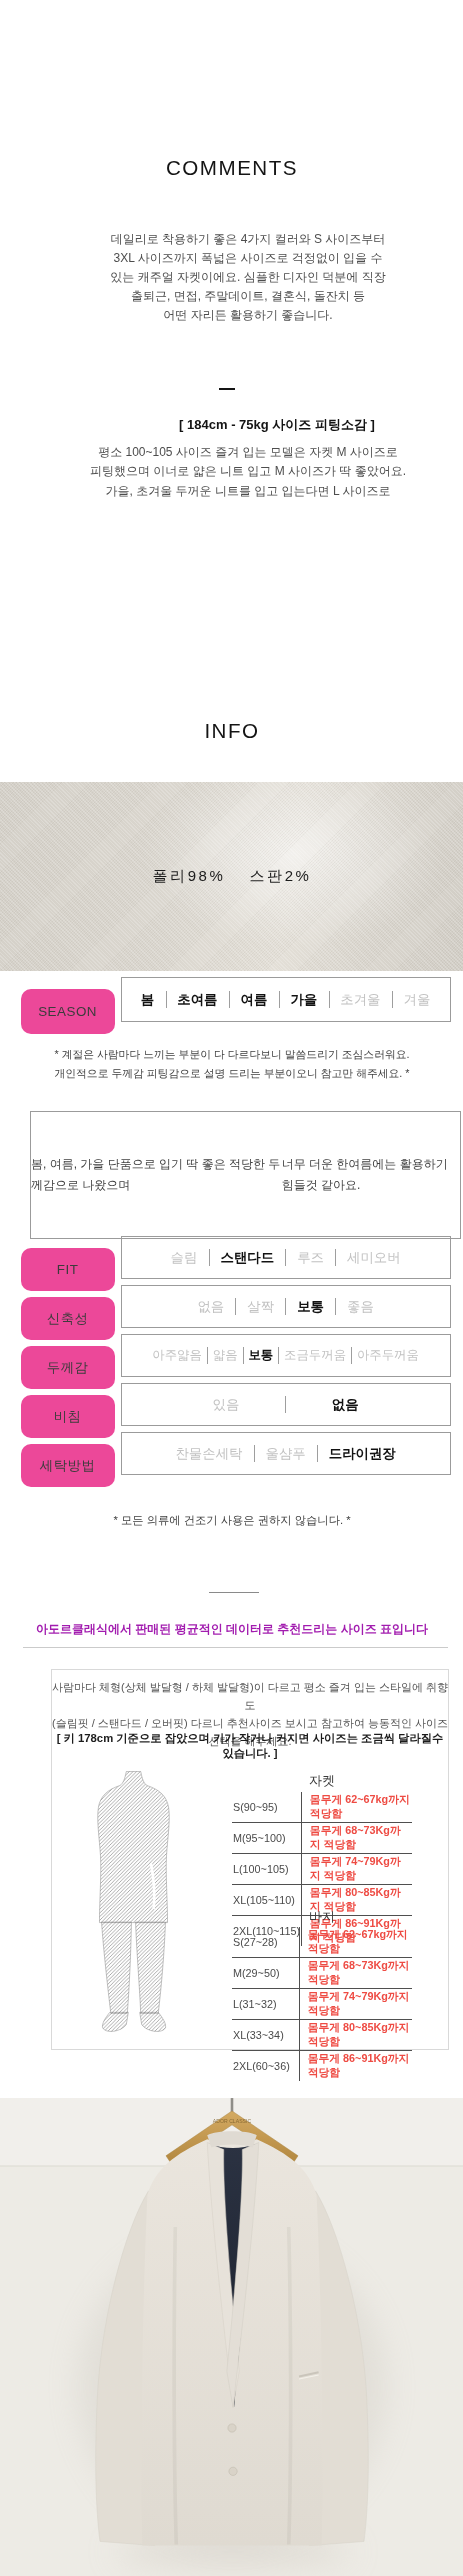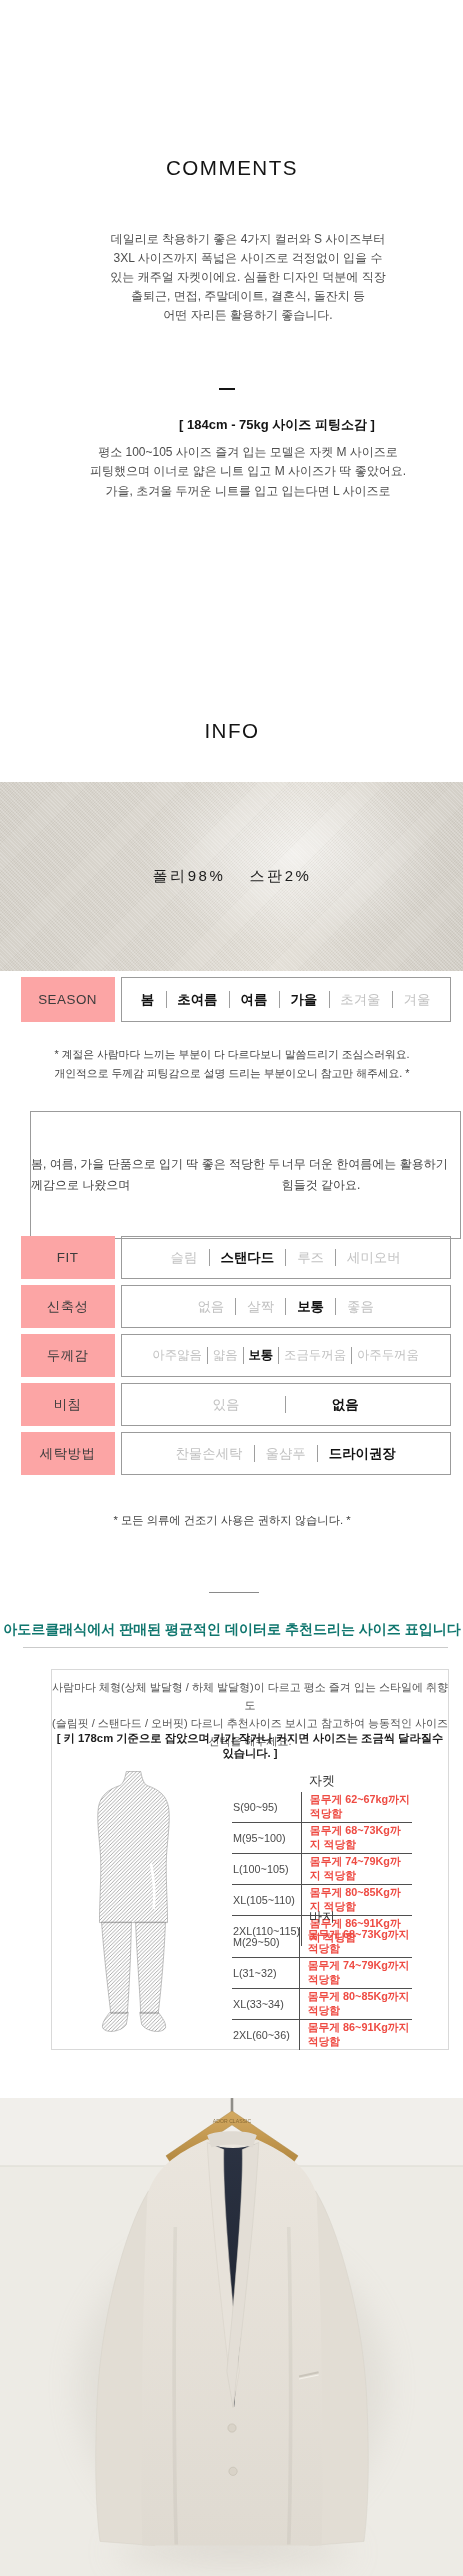--- a/index.html
+++ b/index.html
@@ -17,22 +17,22 @@
     background-color:#d8d4cc;
     background-image:
       repeating-linear-gradient(45deg, rgba(255,255,255,.20) 0 1px, rgba(0,0,0,0) 1px 2.6px),
       repeating-linear-gradient(-45deg, rgba(110,102,90,.07) 0 0.5px, rgba(0,0,0,0) 0.5px 2.1px),
       radial-gradient(ellipse 216px 134px at 63% 38%, rgba(255,255,255,.55), rgba(255,255,255,0) 70%),
       linear-gradient(100deg,#d4d0c8 0%,#dad6ce 38%,#e3dfd7 62%,#d8d4cc 82%,#d1cdc5 100%);
     display:flex;align-items:center;justify-content:center;gap:24px;}
   .fabric span{font-size:15px;letter-spacing:2.6px;color:#1c1c1c;}
   
   .attr-row{left:20.6px;width:430px;height:43px;}
-  .row-label{position:absolute;left:0;top:0;width:94px;height:100%;background:#fca5a5;
-             display:flex;align-items:center;justify-content:center;font-size:13.4px;color:#3c3c3c;letter-spacing:0.5px;}
+  .row-label{position:absolute;left:0;top:12px;width:94px;height:100%;background:#ec4899;
+             display:flex;align-items:center;justify-content:center;font-size:13.4px;color:#3c3c3c;letter-spacing:0.5px;border-radius:10px;}
   .row-value{position:absolute;left:100px;top:0;right:0;bottom:0;border:0.5px solid var(--bd);
              display:flex;align-items:center;justify-content:center;}
   .opt{font-size:13.4px;color:var(--mut);padding:0 11.3px;white-space:nowrap;}
   .opt.sel{color:#121212;font-weight:700;}
   .tight .opt{font-size:12.4px;padding:0 5.2px;}
   .vsep{width:0.5px;height:17.5px;background:#9e9e9e;}
   
   .big-box{left:51px;top:1669px;width:396px;height:379px;border:0.5px solid #d9d9d9;background:#fff;}
   .szt{position:absolute;width:180px;border-collapse:collapse;}
   .szt td{height:21.6px;font-size:10.8px;vertical-align:middle;}
@@ -149,21 +149,21 @@
     <div class="row-value">
       <span class="opt">찬물손세탁</span>
       <span class="vsep"></span>
       <span class="opt">울샴푸</span>
       <span class="vsep"></span>
       <span class="opt sel">드라이권장</span>
     </div>
   </div>
 
   <div class="abs" style="top:1592px;left:209px;width:50px;height:1px;background:#8a8a8a"></div>
-  <div class="abs cx" style="top:1621px;font-size:14px;font-weight:600;color:#0f766e">아도르클래식에서 판매된 평균적인 데이터로 추천드리는 사이즈 표입니다</div>
+  <div class="abs cx" style="top:1621px;font-size:12px;font-weight:600;color:#a21caf">아도르클래식에서 판매된 평균적인 데이터로 추천드리는 사이즈 표입니다</div>
   <div class="abs" style="top:1647px;left:23px;width:425px;height:1px;background:#cbcbcb"></div>
 
   <div class="abs big-box">
     <div class="abs cx" style="top:8.2px;font-size:11px;line-height:18px;color:#555">
       <div>사람마다 체형(상체 발달형 / 하체 발달형)이 다르고 평소 즐겨 입는 스타일에 취향도</div>
       <div>(슬림핏 / 스탠다드 / 오버핏) 다르니 추천사이즈 보시고 참고하여 능동적인 사이즈 선택을 해주세요.</div>
     </div>
     <div class="abs cx" style="top:61px;font-size:11.3px;font-weight:700;color:#1c1c1c">[ 키 178cm 기준으로 잡았으며 키가 작거나 커지면 사이즈는 조금씩 달라질수 있습니다. ]</div>
 
     <svg class="abs" style="left:38px;top:101px" width="87" height="264" viewBox="0 0 168 512">
@@ -204,20 +204,24 @@
       <tr>
             <td class="lbl">2XL(110~115)</td>
             <td class="val">몸무게 86~91Kg까지 적당함</td>
           </tr>
     </tbody>
       </table>
 
     <div class="tbl-title" style="left:180px;top:238px">바지</div>
     <table class="szt" style="left:180px;top:257px">
       <tbody>
+          <tr>
+            <td class="lbl">S(27~28)</td>
+            <td class="val">몸무게 62~67kg까지 적당함</td>
+          </tr>
       <tr>
             <td class="lbl">M(29~50)</td>
             <td class="val">몸무게 68~73Kg까지 적당함</td>
           </tr>
       <tr>
             <td class="lbl">L(31~32)</td>
             <td class="val">몸무게 74~79Kg까지 적당함</td>
           </tr>
       <tr>
             <td class="lbl">XL(33~34)</td>

